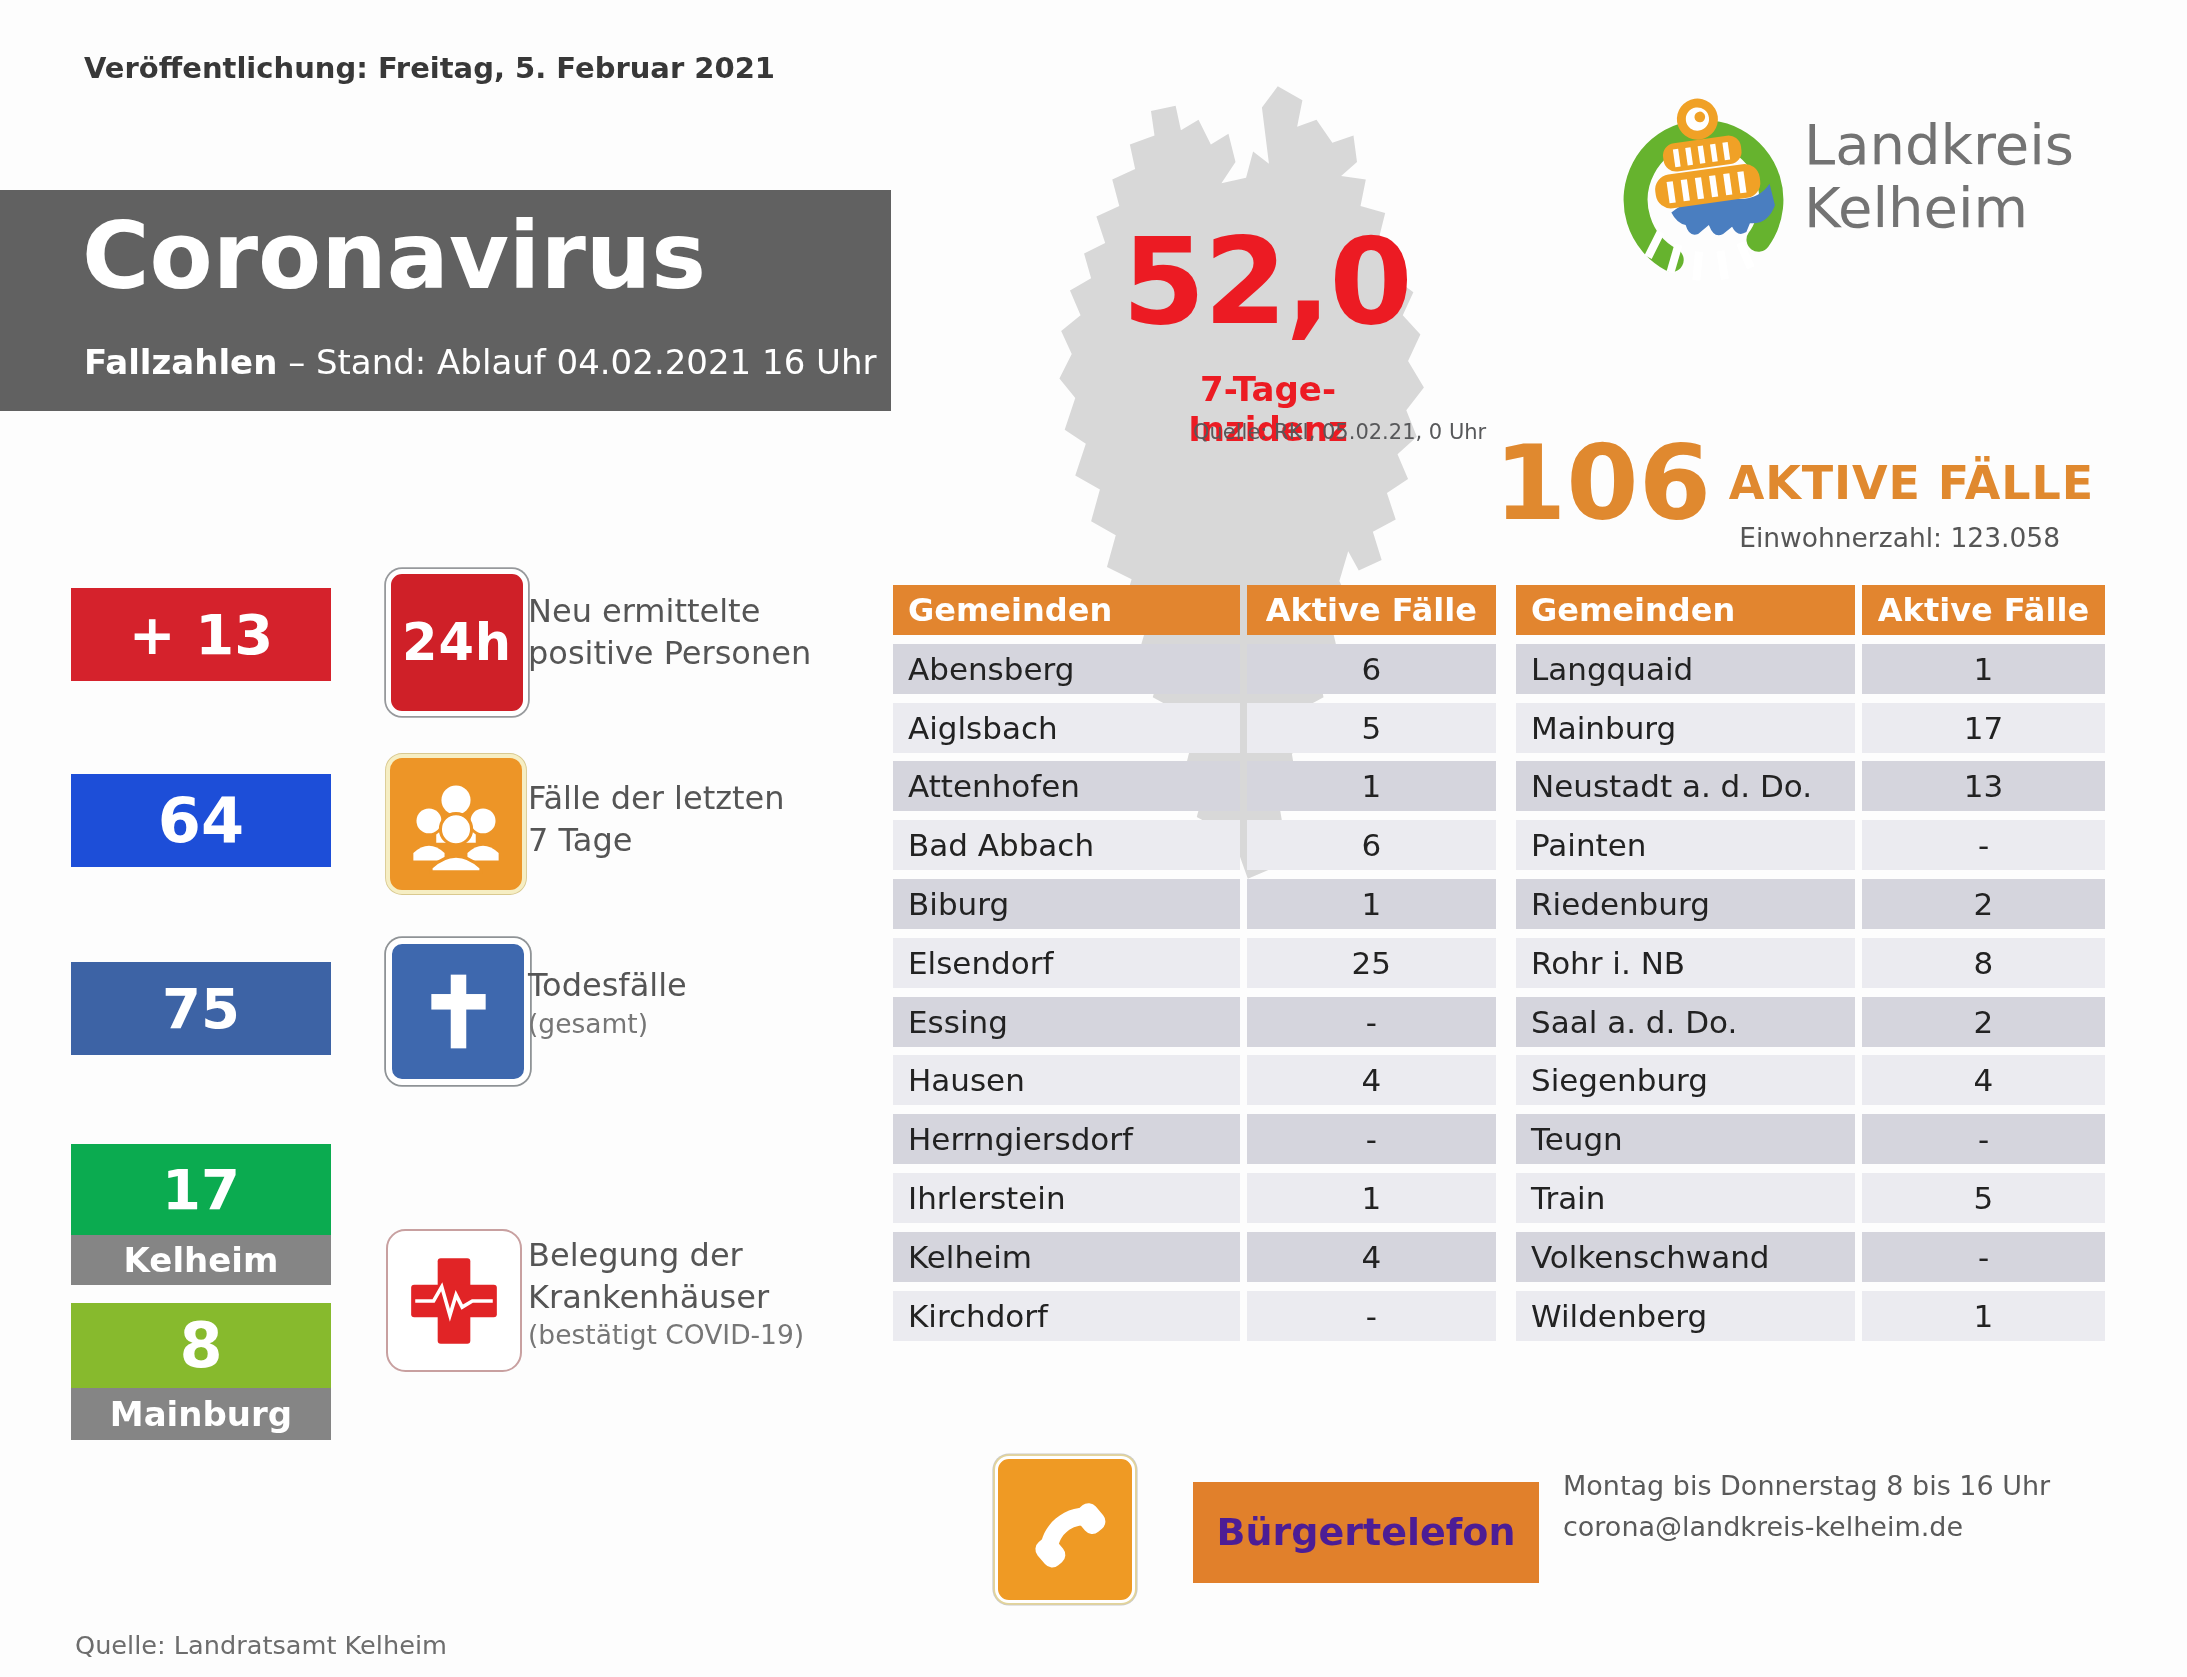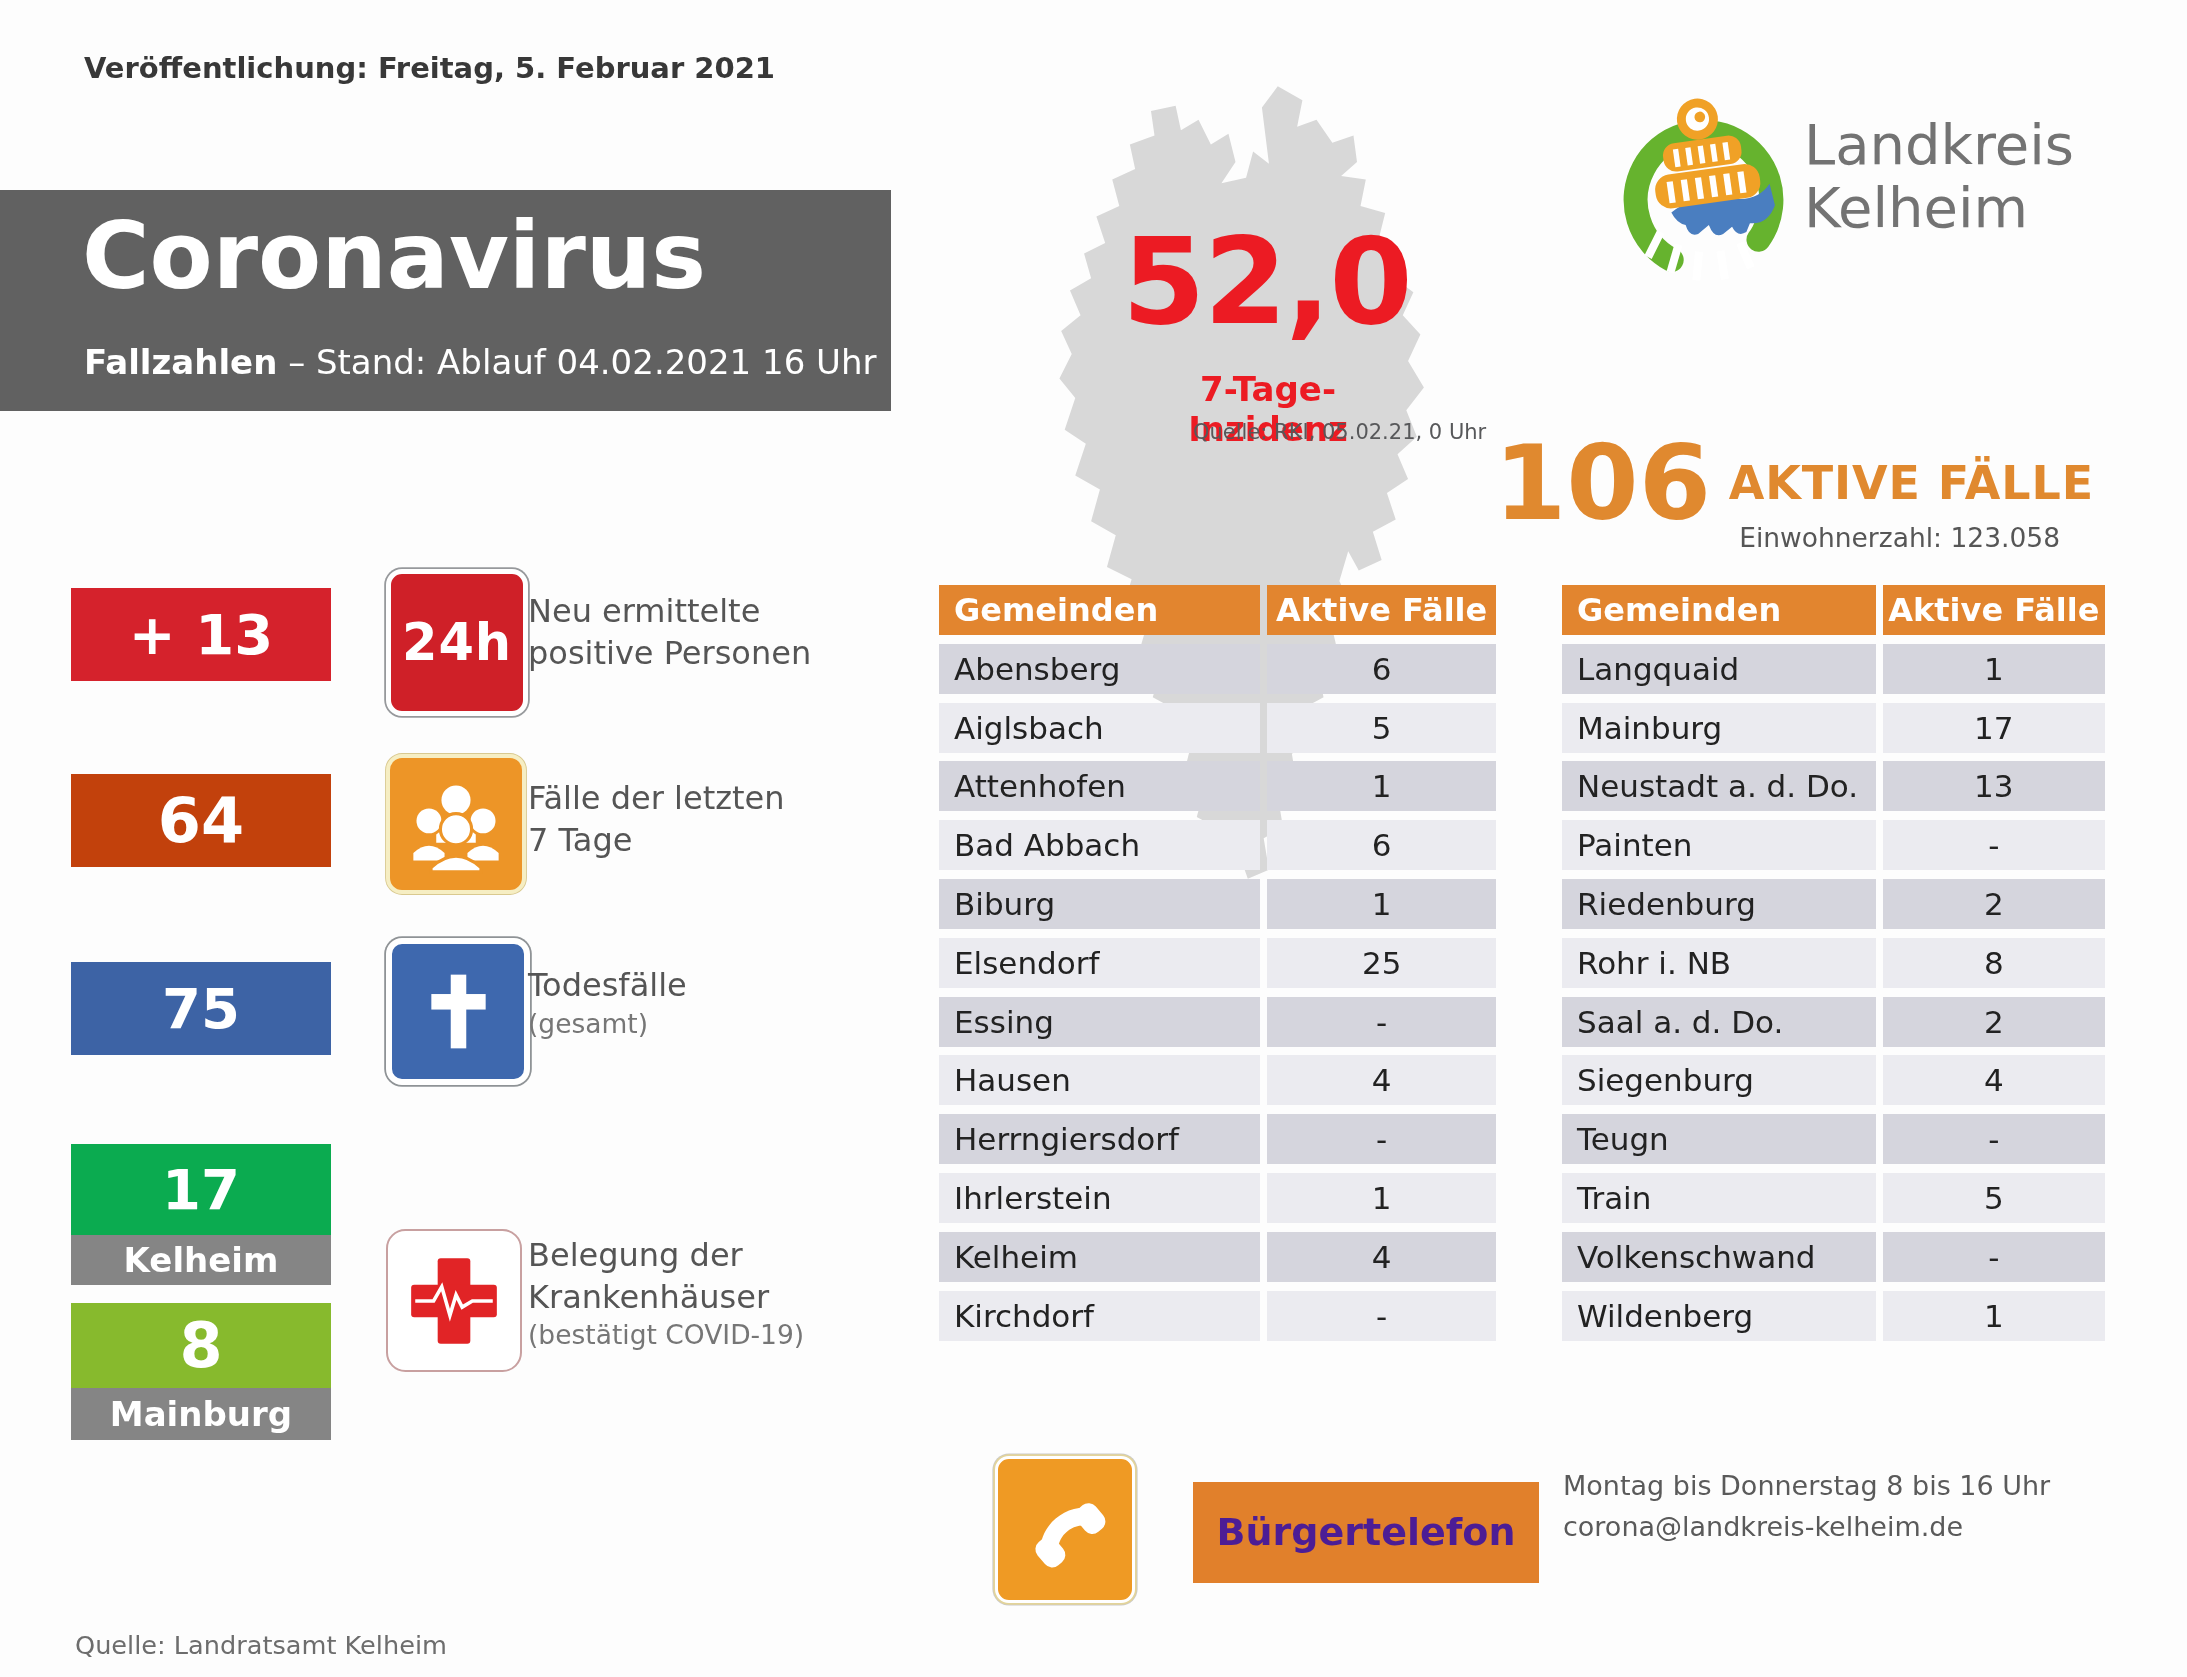--- a/index.html
+++ b/index.html
@@ -28,21 +28,21 @@
 
   
   .active-row{left:1494px;top:422px;display:flex;align-items:center;gap:17.6px;}
   .active-value{font-size:104px;font-weight:bold;color:#e0892f;}
   .active-label{font-size:46px;font-weight:bold;color:#e0892f;letter-spacing:0.9px;}
   .population{left:1495px;top:522px;width:565px;text-align:right;font-size:26.5px;color:#565656;}
 
   
   .stat-box{width:260px;height:93px;display:flex;align-items:center;justify-content:center;color:#fff;font-weight:bold;}
   .box-red{left:71px;top:588px;background:#d5222c;font-size:56px;}
-  .box-orange{left:71px;top:774px;background:#c2410c;font-size:62px;}
+  .box-orange{left:71px;top:774px;background:#1d4ed8;font-size:62px;}
   .box-blue{left:71px;top:962px;background:#3d63a5;font-size:56px;}
   .box-green{left:71px;top:1144px;background:#0bab50;height:91px;font-size:56px;}
   .band-kelheim{left:71px;top:1235px;background:#858585;height:50px;font-size:34px;}
   .box-lgreen{left:71px;top:1303px;background:#87ba2d;height:85px;font-size:62px;}
   .band-mainburg{left:71px;top:1388px;background:#858585;height:52px;font-size:34px;}
   .band{width:260px;display:flex;align-items:center;justify-content:center;color:#fff;font-weight:bold;}
 
   .icon-sq{width:132px;height:132px;border-radius:16px;display:flex;align-items:center;justify-content:center;margin-left:26px;}
   .icon-24h{left:360px;top:569px;height:137px;background:#cf2028;border:5.3px solid #fff;box-shadow:0 0 0 1.8px #97999c;
             color:#fff;font-size:51px;font-weight:bold;letter-spacing:0.9px;}
@@ -57,21 +57,21 @@
   .lbl1{left:528px;top:591px;}
   .lbl2{left:528px;top:778px;}
   .lbl3{left:528px;top:965px;}
   .lbl4{left:528px;top:1235px;}
   .stat-label .sub-note{font-size:26.5px;color:#767676;}
 
   
   .tpair{display:flex;flex-direction:column;gap:8.8px;}
   .tpair-left{left:893px;top:585px;width:603px;}
   .tpair-right{left:1516px;top:585px;width:589px;}
-  .trow{display:flex;gap:7px;height:50px;margin-left:46px;}
+  .trow{display:flex;gap:7px;height:50px;}
   .tcell{display:flex;align-items:center;font-size:31px;color:#222;}
   .tname{width:55%;padding-left:15px;}
   .tval{flex:1;justify-content:center;padding-left:0;}
   .thead .tcell{background:#e2852f;color:#fff;font-weight:bold;font-size:32px;}
   .trow.dark .tcell{background:#d5d5dd;}
   .trow.light .tcell{background:#ebebf0;}
 
   
   .phone-box{left:1193px;top:1482px;width:346px;height:101px;background:#e1802b;color:#4c1d95;
              display:flex;flex-direction:column;align-items:center;justify-content:center;

